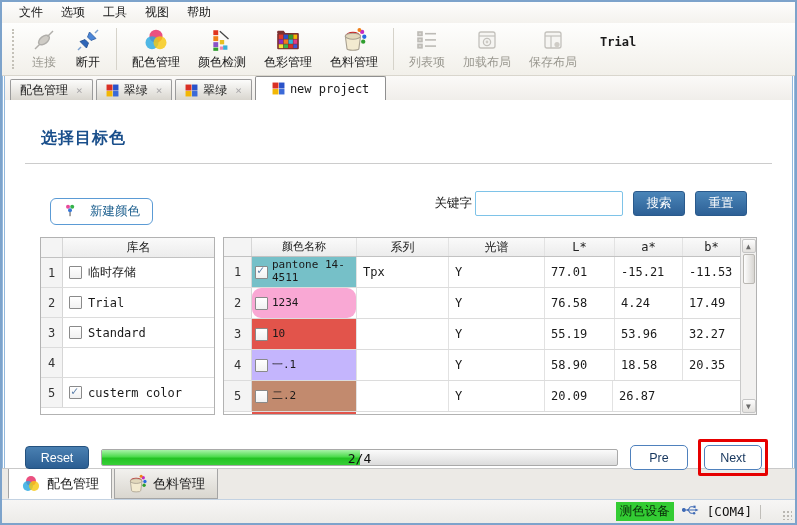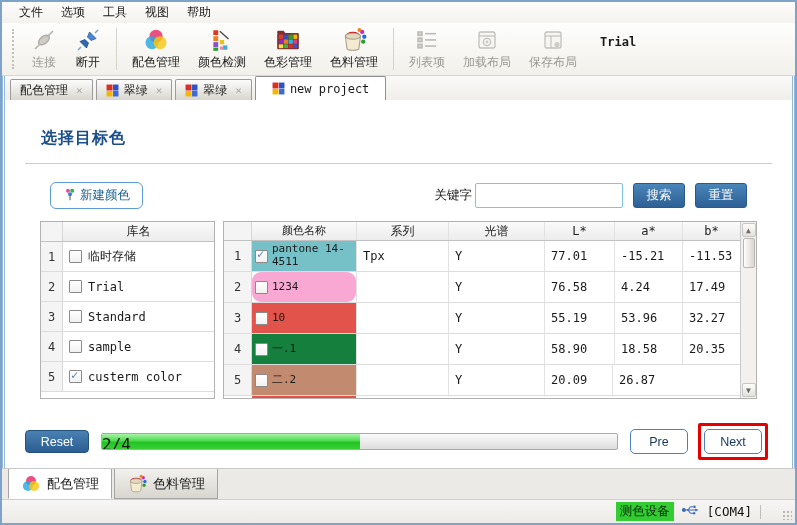--- a/index.html
+++ b/index.html
@@ -29,21 +29,21 @@
   .doc-tab.active { height:24px; background:#fff; border-color:#8f8f8f; padding:0 16px; position:relative; z-index:2; }
   .tab-close { color:#a8a6a8; font-size:11px; margin-left:3px; }
   .tab-ico { width:13px; height:13px; display:inline-block; }
 
   
   .content { padding:0 0 0 0; background:#fff; height:368px; }
   .page-title { font-size:16px; font-weight:bold; color:#1a4f8b; margin:28px 0 0 36px; letter-spacing:1px; }
   .title-divider { border:none; border-top:1px solid #cccccc; margin:14px 20px 0 20px; }
 
   .controls-row { display:flex; align-items:center; margin:18px 45px 0 45px; }
-  .btn-newcolor { display:flex; align-items:center; gap:3px; height:27px; padding:0 12px; background:#fff; border:1px solid #5b9bd5; border-radius:6px; color:#1c5f8e; font-size:12.5px; }
+  .btn-newcolor { display:flex; align-items:center; gap:13px; height:27px; padding:0 12px; background:#fff; border:1px solid #5b9bd5; border-radius:6px; color:#1c5f8e; font-size:12.5px;margin-top:16px; }
   .search-group { margin-left:auto; display:flex; align-items:center; }
   .kw-label { margin-right:3px; font-size:12.5px; }
   .kw-input { width:148px; height:25px; border:1px solid #7ec3e8; border-radius:2px; padding:0 5px; font:inherit; outline:none; }
   .btn-blue { height:25px; min-width:52px; margin-left:10px; border:1px solid #2a5a8c; border-radius:3px; background:linear-gradient(#4a85b8,#2d6096); color:#fff; font-size:12.5px; padding:0 10px; }
 
   
   .tables-row { display:flex; gap:8px; margin:12px 0 0 35px; height:178px; }
   .grid-table { border:1px solid #b2b2b2; background:#fff; overflow:hidden; }
   .lib-table { width:175px; }
   .g-row { display:flex; border-bottom:1px solid #dcdcdc; align-items:stretch; }
@@ -75,21 +75,21 @@
   .vs-spacer { flex:1; }
 
   .checkbox { width:13px; height:13px; background:linear-gradient(#ffffff,#f1f1f1); border:1px solid #8a8a8a; border-radius:1px; position:relative; flex:none; }
   .checkbox.checked::after { content:"✓"; position:absolute; left:1px; top:-3px; font-size:12px; font-weight:bold; color:#5a7da8; }
 
   
   .footer-row { display:flex; align-items:center; margin:24px 24px 0 20px; }
   .btn-reset { width:64px; height:23px; border:1px solid #24517e; border-radius:4px; background:linear-gradient(#4a80b2,#2b5e92); color:#fff; font-size:12.5px; }
   .progress { flex:1; height:17px; margin:0 12px; border:1px solid #a9a9a9; border-radius:2px; background:linear-gradient(#fbfbfb,#dcdcdc); position:relative; overflow:hidden; }
   .progress-fill { height:100%; background:linear-gradient(#a8f3a8 0%,#4ddb4d 45%,#24c324 55%,#37cf37 100%); }
-  .progress-label { position:absolute; left:0; right:0; top:1px; text-align:left; color:#111; font-size:16px; }
+  .progress-label { position:absolute; left:0; right:0; top:1px; text-align:center; color:#111; font-size:13px; }
   .btn-nav { width:58px; height:25px; background:#fff; border:1px solid #4f81bd; border-radius:5px; color:#17375e; font-size:12.5px; }
   .pre-btn { margin-right:10px; }
   .red-box { border:3px solid #e60000; border-radius:2px; padding:3px; display:inline-flex; }
 
   
   .bottom-tabs { height:31px; background:#eceae6; border-top:1px solid #c9c9c9; display:flex; align-items:stretch; padding-left:6px; }
   .b-tab { display:flex; align-items:center; gap:6px; padding:0 12px; border:1px solid #a5a5a5; border-top:none; white-space:nowrap; font-size:13px; }
   .b-tab.active { background:#fff; border-bottom-color:#fff; z-index:2; }
   .b-tab.inactive { background:linear-gradient(#f2f1ee,#d9d6cf); margin-left:2px; }
   .b-ico { width:20px; height:20px; }
@@ -347,24 +347,20 @@
           </div>
           <div class="g-row">
             <div class="num-cell">3</div>
             <div class="g-cell lib-name">
                 <span class="checkbox"></span>
                 <span>Standard</span>
               </div>
           </div>
           <div class="g-row">
             <div class="num-cell">4</div>
-            <div class="g-cell lib-name">
-                <span class="checkbox"></span>
-                <span>sample</span>
-              </div>
           </div>
           <div class="g-row">
             <div class="num-cell">5</div>
             <div class="g-cell lib-name">
                 <span class="checkbox checked"></span>
                 <span>custerm color</span>
               </div>
           </div>
         </div>
 
@@ -414,21 +410,21 @@
                 </div>
               <div class="g-cell c-series cell-l"></div>
               <div class="g-cell c-spec cell-l">Y</div>
               <div class="g-cell c-l cell-l">55.19</div>
               <div class="g-cell c-a cell-l">53.96</div>
               <div class="g-cell c-b cell-l">32.27</div>
             </div>
 
             <div class="g-row body">
               <div class="num-cell c-num">4</div>
-              <div class="g-cell c-name" style="background-color: #15803d;">
+              <div class="g-cell c-name" style="background-color: #c4b5fd;">
                   <span class="checkbox"></span>
                   <span>一.1</span>
                 </div>
               <div class="g-cell c-series cell-l"></div>
               <div class="g-cell c-spec cell-l">Y</div>
               <div class="g-cell c-l cell-l">58.90</div>
               <div class="g-cell c-a cell-l">18.58</div>
               <div class="g-cell c-b cell-l">20.35</div>
             </div>
 

